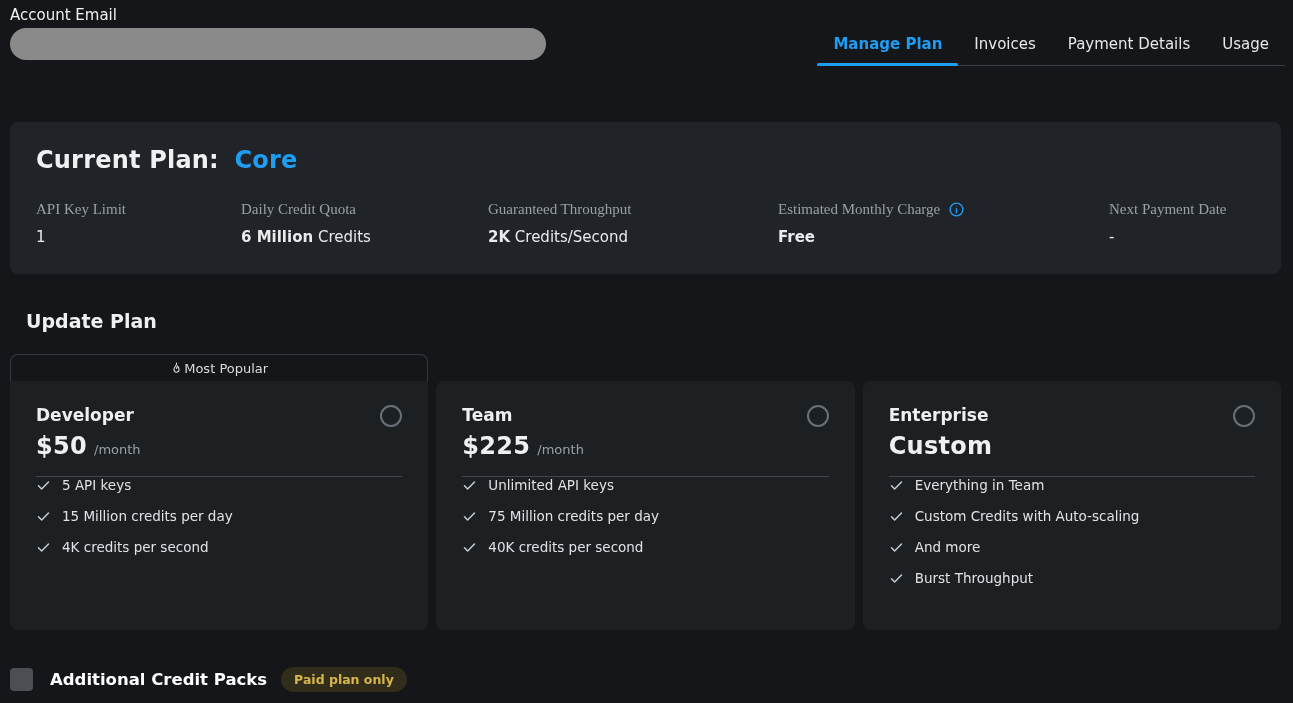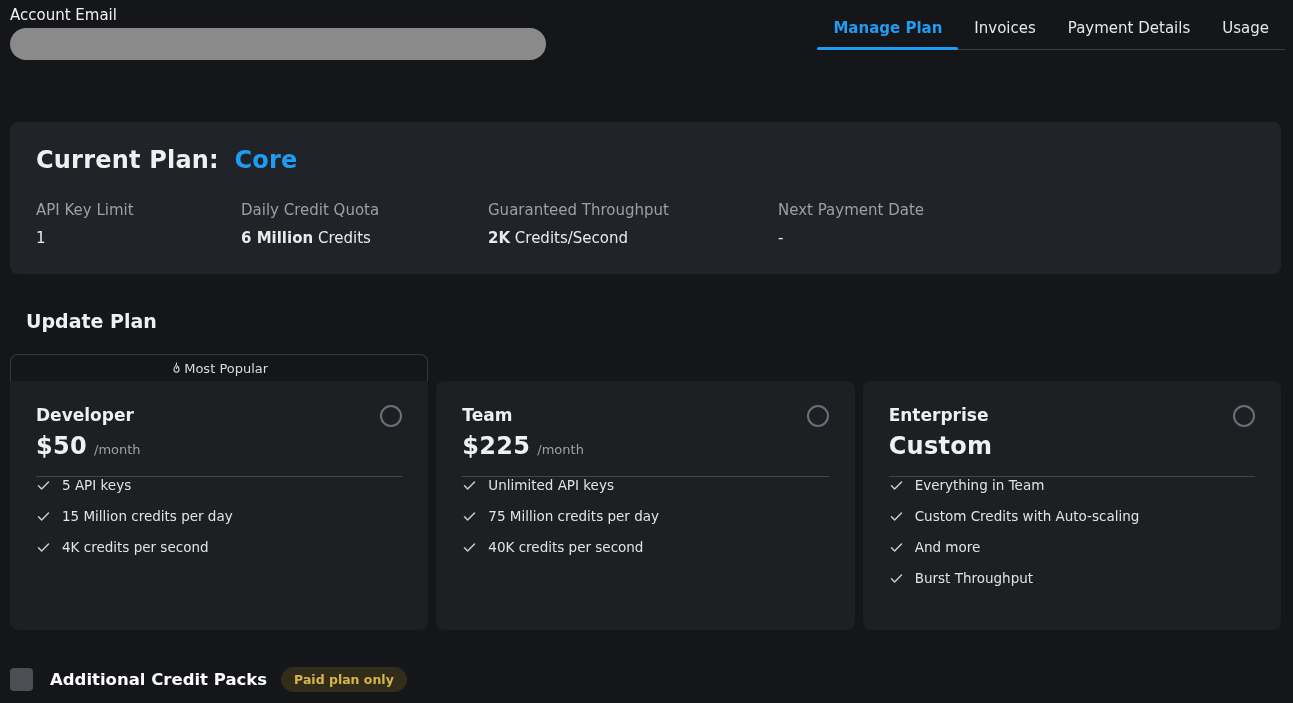--- a/index.html
+++ b/index.html
@@ -16,21 +16,21 @@
   .account-label {
     position:absolute; left:10px; top:6px;
     font-size:15px; color:#f0f1f3;
   }
   .account-input {
     position:absolute; left:10px; top:28px;
     width:536px; height:32px;
     background:#8a8a8a; border-radius:16px;
   }
   .tabs {
-    position:absolute; right:8px; top:20px;
+    position:absolute; right:8px; top:36px;
     display:flex; align-items:flex-end;
     border-bottom:1px solid #3a3e43;
   }
   .tab {
     position:relative;
     padding:0 16px 13px;
     font-size:15px; line-height:16px;
     color:#e6e8ea; cursor:pointer; white-space:nowrap;
   }
   .tab.active { color:#1e9df2; font-weight:bold; }
@@ -49,21 +49,21 @@
   }
   .current-title { font-size:24px; font-weight:bold; letter-spacing:.2px; }
   .current-title .plan-name-accent { color:#1e9df2; margin-left:7px; }
   .stats {
     margin-top:27px;
     display:grid;
     grid-template-columns:205px 247px 290px 331px 1fr;
   }
   .stat-label {
     font-size:15px; color:#9aa0a6;
-    display:flex; align-items:center; gap:8px;
+    display:flex; align-items:center; gap:8px;font-family:Liberation Serif, serif;
   }
   .stat-label svg { width:17px; height:17px; flex:0 0 auto; }
   .stat-value { margin-top:10px; font-size:15px; color:#e9eaec; }
   .stat-value b { font-weight:bold; }
 
   
   .update-heading { margin:36px 0 16px 26px; font-size:19px; font-weight:bold; }
 
   .plans {
     margin:22px 12px 0 10px;
@@ -154,20 +154,33 @@
       <b>6 Million</b><span> Credits</span>
     </div>
   </div>
       <div class="stat">
     <div class="stat-label">
       <span>Guaranteed Throughput</span>
 
     </div>
     <div class="stat-value">
       <b>2K</b><span> Credits/Second</span>
+    </div>
+  </div>
+      <div class="stat">
+    <div class="stat-label">
+      <span>Estimated Monthly Charge</span>
+      <svg viewBox="0 0 24 24" fill="none" stroke="#1e9df2" stroke-width="2" stroke-linecap="round">
+        <circle cx="12" cy="12" r="9"></circle>
+        <path d="M12 11v5.5"></path>
+        <circle cx="12" cy="7.4" r="0.6" fill="#1e9df2" stroke="none"></circle>
+      </svg>
+    </div>
+    <div class="stat-value">
+      <b>Free</b><span></span>
     </div>
   </div>
       <div class="stat">
     <div class="stat-label">
       <span>Next Payment Date</span>
 
     </div>
     <div class="stat-value">
       <b></b><span>-</span>
     </div>

